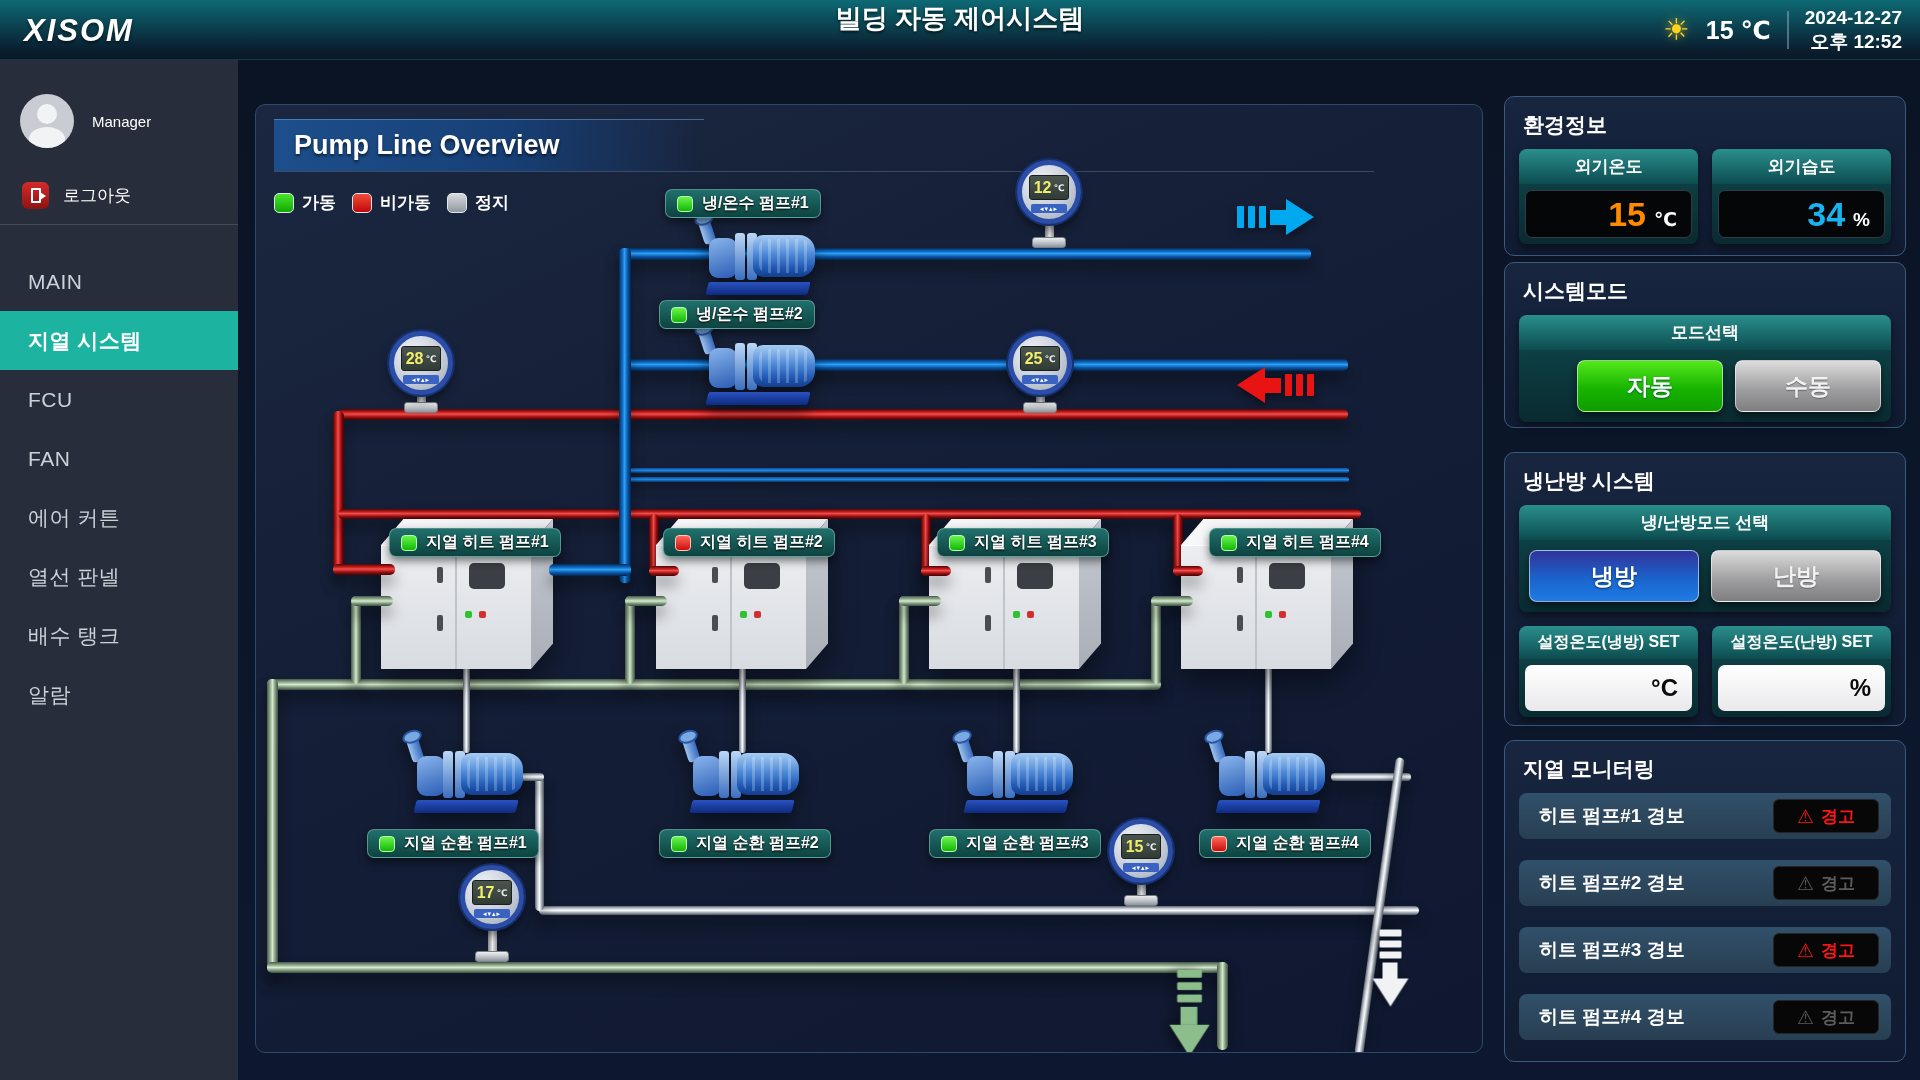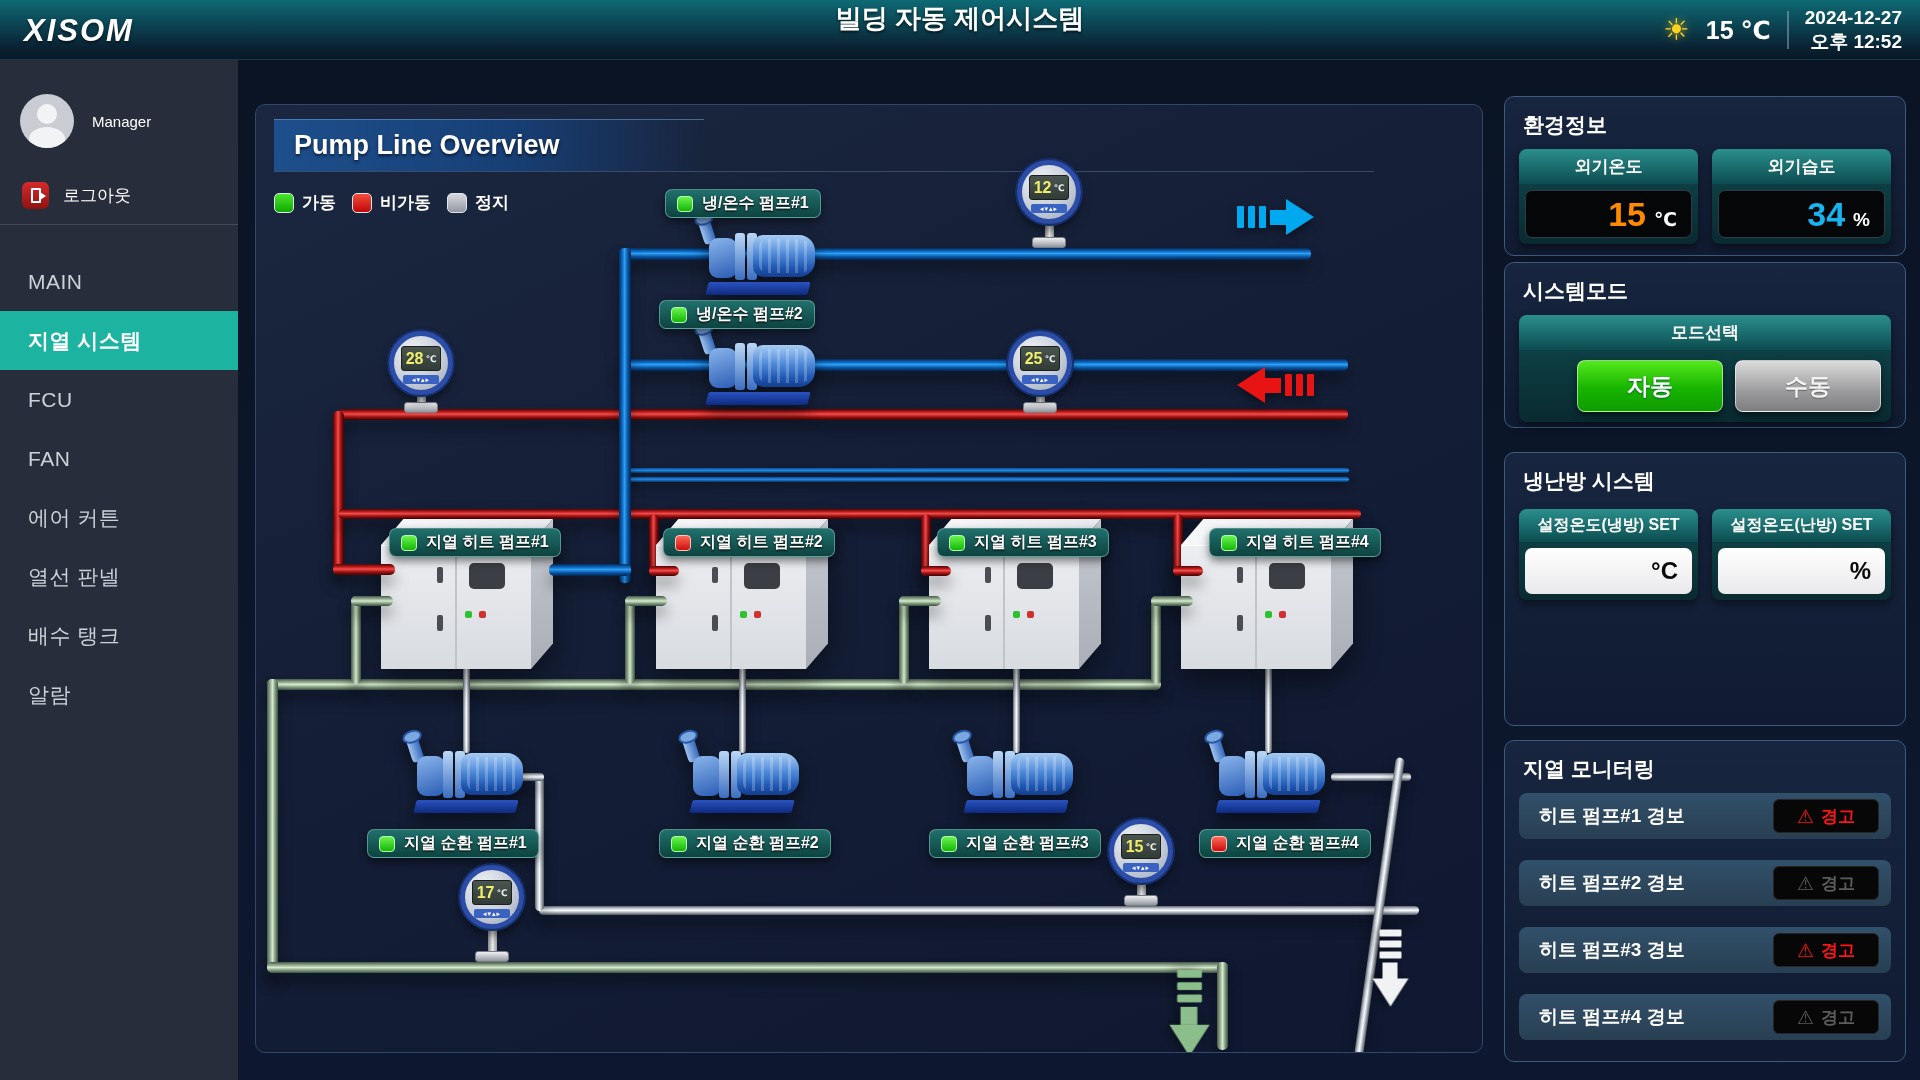--- a/index.html
+++ b/index.html
@@ -543,20 +543,27 @@
     <div class="teal-hdr">모드선택</div>
     <div class="btn-row">
       <div class="big-btn btn-green">자동</div>
       <div class="big-btn btn-gray">수동</div>
     </div>
   </div>
 </div>
 
 <div class="rsec" style="top:452px;height:274px">
   <h2>냉난방 시스템</h2>
+  <div class="teal-card">
+    <div class="teal-hdr">냉/난방모드 선택</div>
+    <div class="btn-row">
+      <div class="big-btn btn-blue">냉방</div>
+      <div class="big-btn btn-gray">난방</div>
+    </div>
+  </div>
   <div id="setp-row">
     <div class="setp-card teal-card">
       <div class="teal-hdr">설정온도(냉방) SET</div>
       <div class="setp-input">
         <span>°C</span>
       </div>
     </div>
     <div class="setp-card teal-card">
       <div class="teal-hdr">설정온도(난방) SET</div>
       <div class="setp-input">

